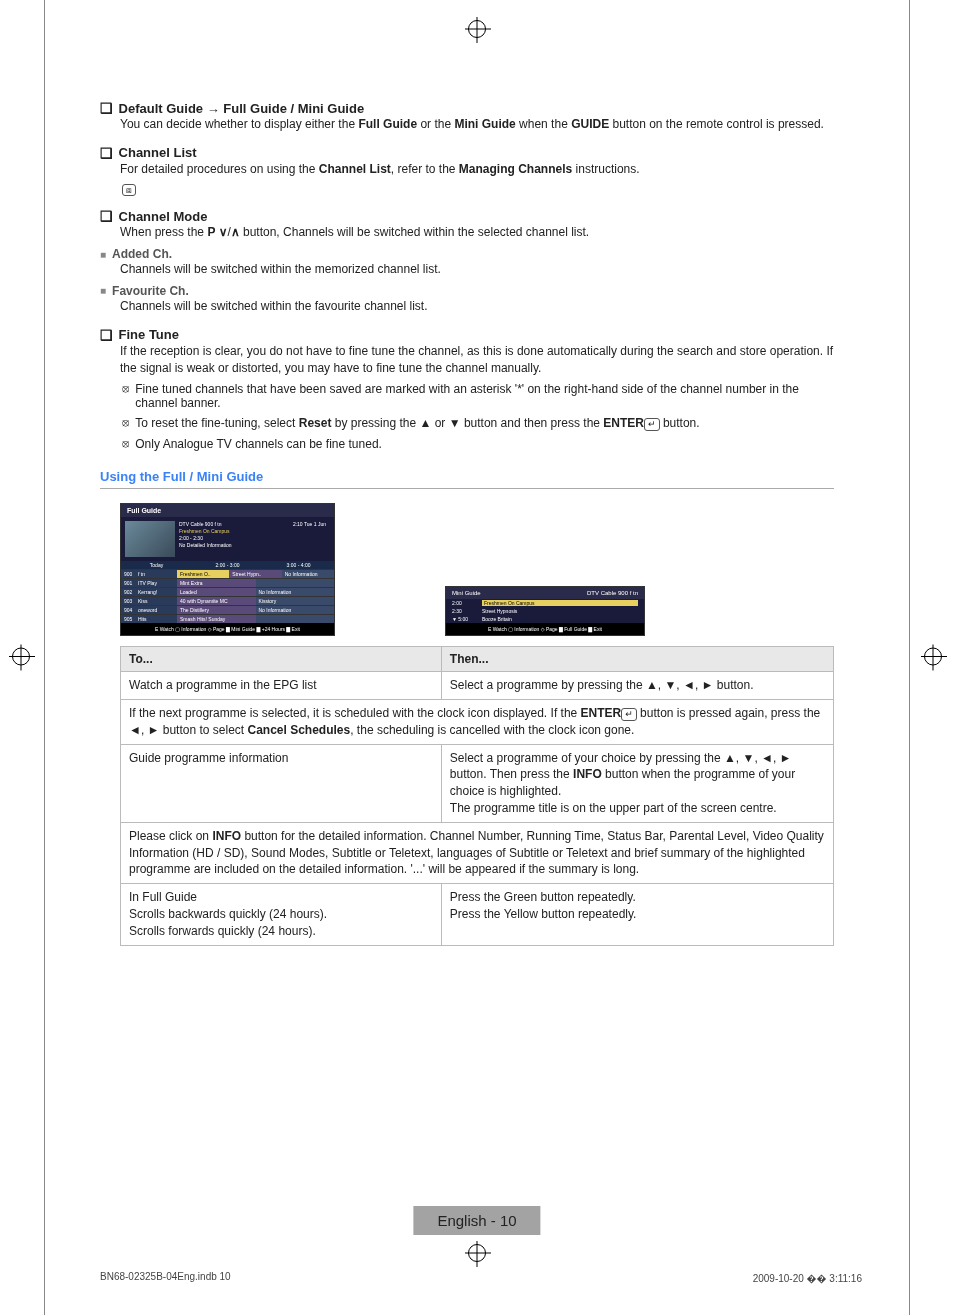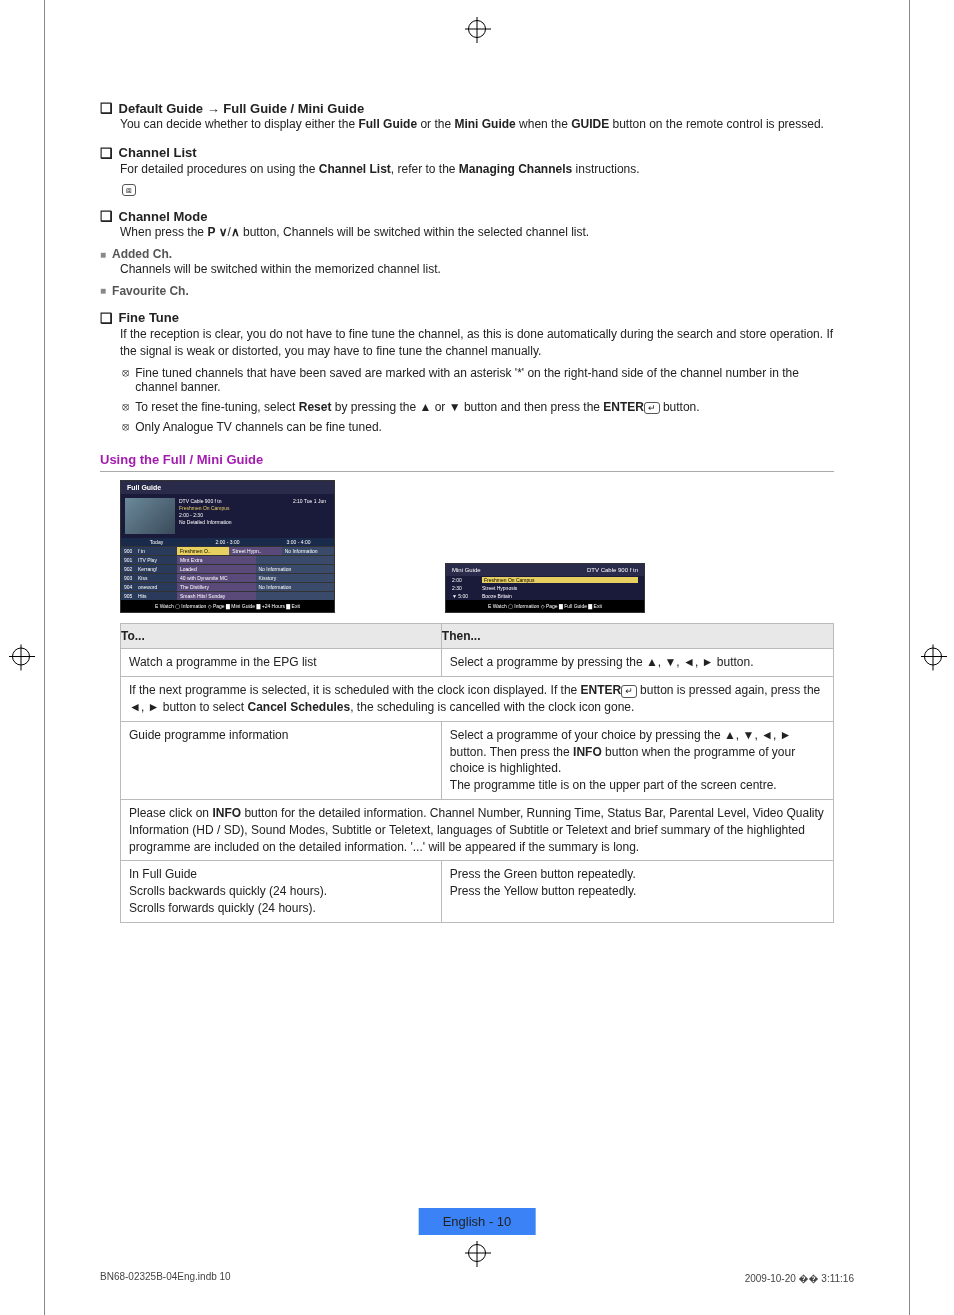--- a/index.html
+++ b/index.html
@@ -14,21 +14,21 @@
   .content { margin: 60px 120px 0 120px; }
   .section { margin-bottom: 12px; }
   .h1 { font-size: 13px; font-weight: bold; margin-left: -20px; display: flex; align-items: center; gap: 6px; }
   .icon-q { font-size: 14px; }
   .arrow { font-weight: normal; }
   .body-text { line-height: 1.4; }
   .sub { margin-top: 6px; margin-left: 2px; display: flex; align-items: flex-start; gap: 6px; }
   .sub-icon { font-size: 11px; flex-shrink: 0; }
   .h3 { font-size: 12px; font-weight: bold; margin-left: -20px; display: flex; align-items: center; gap: 6px; color: #555; margin-top: 6px; }
   .sq { color: #888; font-size: 10px; }
-  .guide-header { color: #a21caf; font-weight: bold; border-bottom: 1px solid #aaa; padding-bottom: 4px; margin-top: 18px; margin-bottom: 8px; font-size: 13px; margin-left: -20px; }
+  .guide-header { color: #3b82f6; font-weight: bold; border-bottom: 1px solid #aaa; padding-bottom: 4px; margin-top: 18px; margin-bottom: 14px; font-size: 13px; margin-left: -20px; }
   .screenshots { display: flex; gap: 110px; align-items: flex-end; margin-bottom: 10px; }
   .tvgui { background: #1a1a3a; color: #fff; font-size: 6px; width: 215px; border: 1px solid #333; }
   .tvgui-header { background: #2a2a4a; padding: 3px 6px; font-size: 7px; font-weight: bold; }
   .tvgui-info { display: flex; padding: 4px; gap: 4px; }
   .tvgui-thumb { width: 50px; height: 36px; background: linear-gradient(135deg, #6a8a9a, #3a4a5a); flex-shrink: 0; }
   .tvgui-meta { flex: 1; font-size: 5px; line-height: 1.4; }
   .tvgui-date { text-align: right; font-size: 5px; padding-right: 4px; }
   .tvgui-times { display: flex; background: #1a2a4a; font-size: 5px; }
   .tvgui-times > div { flex: 1; text-align: center; padding: 1px 0; }
   .tvgui-row { display: flex; font-size: 5px; border-top: 1px solid #333; }
@@ -39,25 +39,25 @@
   .prog1.sel { background: #e8d060; color: #000; }
   .prog2 { flex: 1; background: #3a4a6a; }
   .tvgui-foot { background: #000; padding: 3px; font-size: 5px; text-align: center; }
   .mini { background: #1a1a3a; color: #fff; font-size: 6px; width: 200px; border: 1px solid #333; }
   .mini-head { display: flex; padding: 3px 6px; background: #2a2a4a; }
   .mini-row { display: flex; font-size: 5px; padding: 1px 6px; }
   .mini-row .t { width: 30px; }
   .mini-row .p { flex: 1; }
   .mini-row.sel .p { background: #e8d060; color: #000; padding: 0 2px; }
   table.instruction { width: 100%; border-collapse: collapse; margin-top: 6px; margin-bottom: 0; }
-  table.instruction th { background: #e8e8e8; text-align: left; padding: 5px 0; font-weight: bold; border: 1px solid #bbb; }
+  table.instruction th { background: #e8e8e8; text-align: left; padding: 5px 8px; font-weight: bold; border: 1px solid #bbb; }
   table.instruction td { padding: 5px 8px; border: 1px solid #bbb; vertical-align: top; line-height: 1.4; }
   .note-row td { background: #fff; }
-  .page-num-box { position: absolute; bottom: 80px; left: 50%; transform: translateX(-50%); background: #3b82f6; padding: 6px 24px; font-size: 13px; }
-  .footer-line { position: absolute; bottom: 30px; left: 100px; right: 100px; display: flex; justify-content: space-between; font-size: 10px; color: #444; }
+  .page-num-box { position: absolute; bottom: 80px; left: 50%; transform: translateX(-50%); background: #a3a3a3; padding: 6px 24px; font-size: 15px; }
+  .footer-line { position: absolute; bottom: 30px; left: 100px; right: 92px; display: flex; justify-content: space-between; font-size: 10px; color: #444; }
   .trim-v { position: absolute; top: 0; bottom: 0; width: 1px; background: #888; }
   .trim-v.l { left: 44px; }
   .trim-v.r { right: 44px; }
   .reg-side { position: absolute; top: 50%; transform: translateY(-50%); }
   .reg-side.l { left: 12px; }
   .reg-side.r { right: 12px; }
   .btn-icon { display: inline-block; border: 1px solid #555; border-radius: 3px; padding: 0 3px; font-size: 9px; line-height: 1.2; }
 </style>
 </head>
 <body>
@@ -108,20 +108,21 @@
       </div>
       <div class="h3">
         <span class="sq">■</span>
         <span>Added Ch.</span>
       </div>
       <div class="body-text">Channels will be switched within the memorized channel list.</div>
       <div class="h3">
         <span class="sq">■</span>
         <span>Favourite Ch.</span>
       </div>
+      <div class="body-text">Channels will be switched within the favourite channel list.</div>
     </div>
 
     <div class="section">
       <div class="h1">
         <span class="icon-q">❑</span>
         <span>Fine Tune</span>
       </div>
       <div class="body-text">If the reception is clear, you do not have to fine tune the channel, as this is done automatically during the search and store operation. If the signal is weak or distorted, you may have to fine tune the channel manually.</div>
       <div class="sub">
         <span class="sub-icon">⦻</span>

